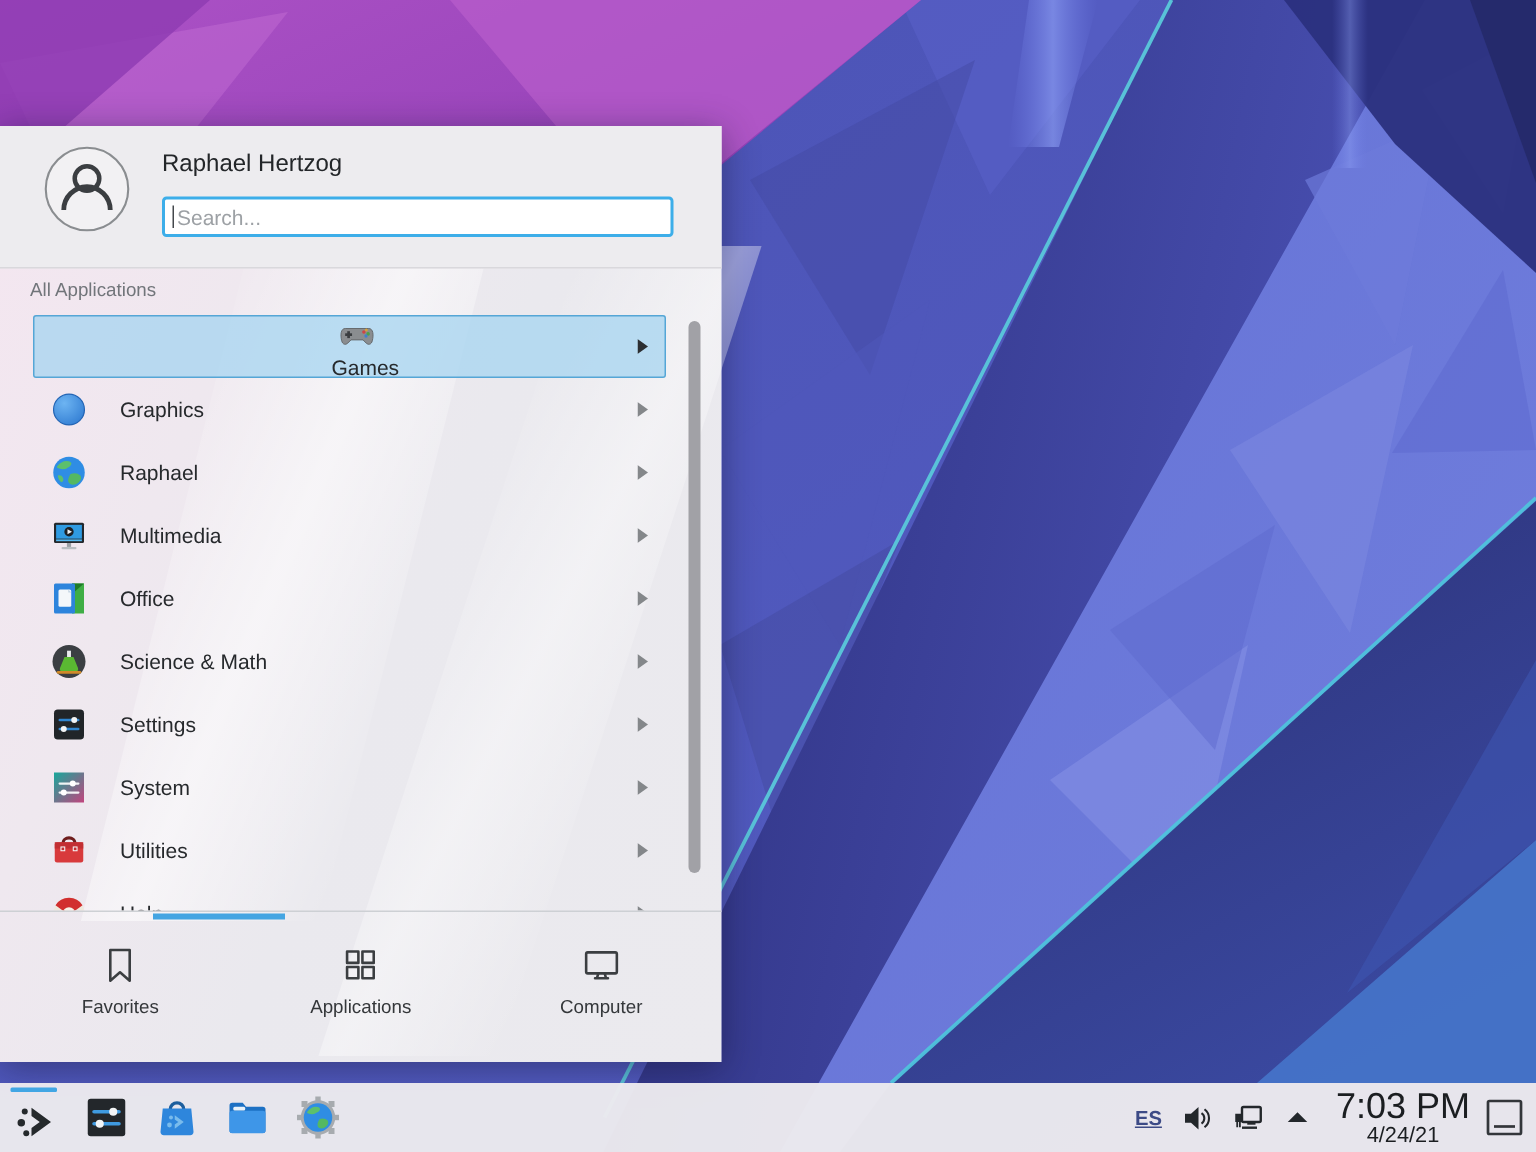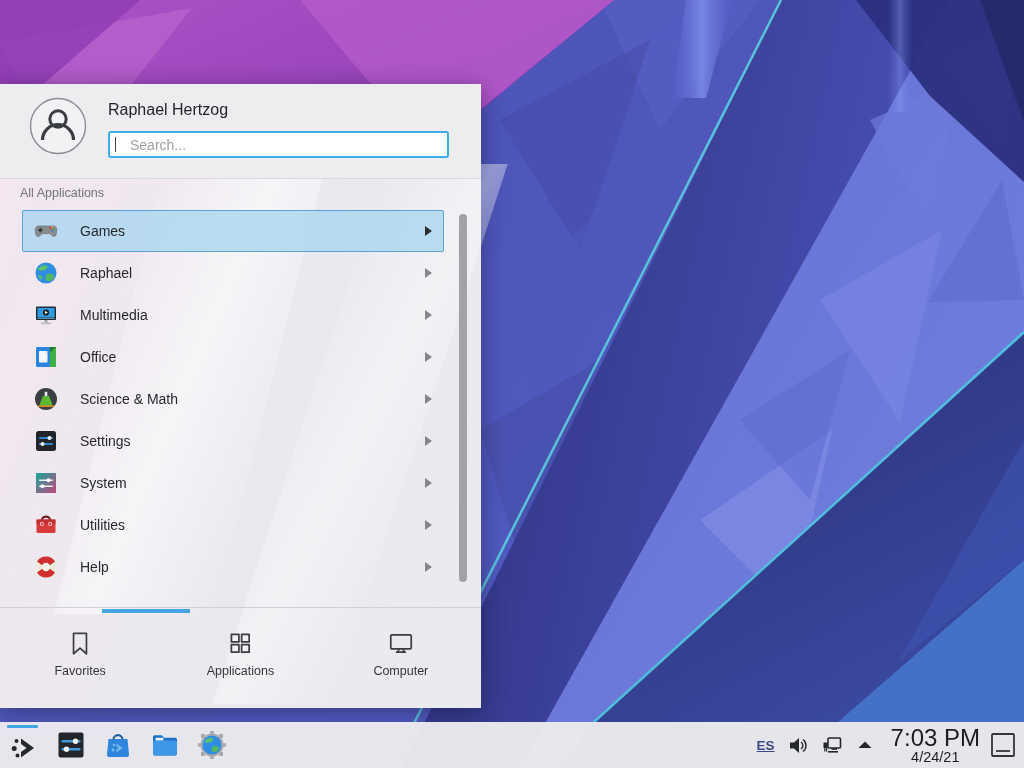--- a/index.html
+++ b/index.html
@@ -19,31 +19,31 @@
             background:linear-gradient(100deg,rgba(255,255,255,0) 0%,rgba(255,255,255,.4) 50%,rgba(255,255,255,0) 100%);
             transform:skewX(-18deg);pointer-events:none;}
 
   .lheader{position:absolute;left:0;top:0;width:100%;height:94px;
            background:#edecef;border-bottom:1px solid #d9d8dc;}
   .avatar{position:absolute;left:29px;top:13px;width:58px;height:58px;}
   .user-name{position:absolute;left:108px;top:17px;font-size:16px;color:#232629;}
   .search-wrap{position:absolute;left:108px;top:47px;width:341px;height:27px;}
   .search-wrap input{width:100%;height:100%;box-sizing:border-box;
            border:2px solid #3daee9;border-radius:3px;background:#fff;
-           padding:0 20px;font-size:14px;color:#31363b;outline:none;
+           padding:0 8px;font-size:14px;color:#31363b;outline:none;
            font-family:"Liberation Sans","DejaVu Sans",sans-serif;}
   .search-wrap input::placeholder{color:#9da1a5;opacity:1;}
   .caret{position:absolute;left:7px;top:6px;width:1px;height:15px;background:#44484c;}
 
   .section-label{position:absolute;left:20px;top:102px;font-size:12.5px;color:#71757a;}
 
   .app-list{position:absolute;left:0;top:126px;width:100%;height:397px;overflow:hidden;}
   .row{position:relative;height:42px;margin:0 37px 0 22px;display:flex;align-items:center;
        border:1px solid transparent;border-radius:2px;box-sizing:border-box;cursor:default;}
-  .row.selected{background:rgba(166,212,240,.75);border-color:#55a6d6;}
+  .row.selected{background:rgba(166,212,240,.75);border-color:#55a6d6;flex-direction:column;}
   .row .app-icon{width:26px;height:26px;margin-left:10px;flex:0 0 26px;}
   .row .app-label{margin-left:21px;font-size:14px;color:#26292c;}
   .row .arrow{position:absolute;right:11px;top:50%;transform:translateY(-50%);}
   .row .arrow polygon{fill:#84878a;}
   .row.selected .arrow polygon{fill:#2c2f32;}
 
   .scrollbar{position:absolute;left:459px;top:130px;width:8px;height:368px;
              background:#a1a1a6;border-radius:4px;}
 
   .lfooter{position:absolute;left:0;top:523px;width:100%;height:101px;
@@ -167,20 +167,35 @@
           <circle cx="20.4" cy="11.6" r="1.2" fill="#4aa14a"></circle>
           <circle cx="19" cy="13" r="1.1" fill="#3f7fd0"></circle>
           <circle cx="19.2" cy="9" r="1" fill="#d8a23a"></circle>
         </svg>
         <span class="app-label">Games</span>
         <svg class="arrow" width="7" height="10" viewBox="0 0 7 10">
             <polygon points="0,0 7,5 0,10"></polygon>
           </svg>
       </div>
 
+      <div class="row">
+        <svg class="app-icon" viewBox="0 0 26 26">
+          <defs>
+              <radialGradient id="sphg" cx=".35" cy=".3" r=".9">
+            <stop offset="0" stop-color="#6db4f2"></stop>
+                <stop offset="1" stop-color="#2b77cf"></stop>
+              </radialGradient>
+            </defs>
+          <circle cx="13" cy="13" r="10.3" fill="url(#sphg)" stroke="#2465b4" stroke-width=".8"></circle>
+        </svg>
+        <span class="app-label">Graphics</span>
+        <svg class="arrow" width="7" height="10" viewBox="0 0 7 10">
+            <polygon points="0,0 7,5 0,10"></polygon>
+          </svg>
+      </div>
 
       <div class="row">
         <svg class="app-icon" viewBox="0 0 26 26">
           <circle cx="13" cy="13" r="10.5" fill="#2f8de4"></circle>
           <path d="M5 9 q3.5 -4.5 8 -3.5 q3 1 .5 3.5 q-3 2.5 -6.5 1.5 q-2.5 -.5 -2 -1.5 z" fill="#5cc06c"></path>
           <path d="M14 14 q4 -1.5 6.5 1 q1.5 2 -1 4.5 q-3 2.8 -6 1 q-2.5 -1.8 .5 -6.5 z" fill="#54b862"></path>
           <path d="M5.5 15 q2.5 -.5 3.5 1.5 q.8 2 -1 3 q-2 -1 -2.5 -4.5 z" fill="#5cc06c"></path>
         </svg>
         <span class="app-label">Raphael</span>
         <svg class="arrow" width="7" height="10" viewBox="0 0 7 10">

